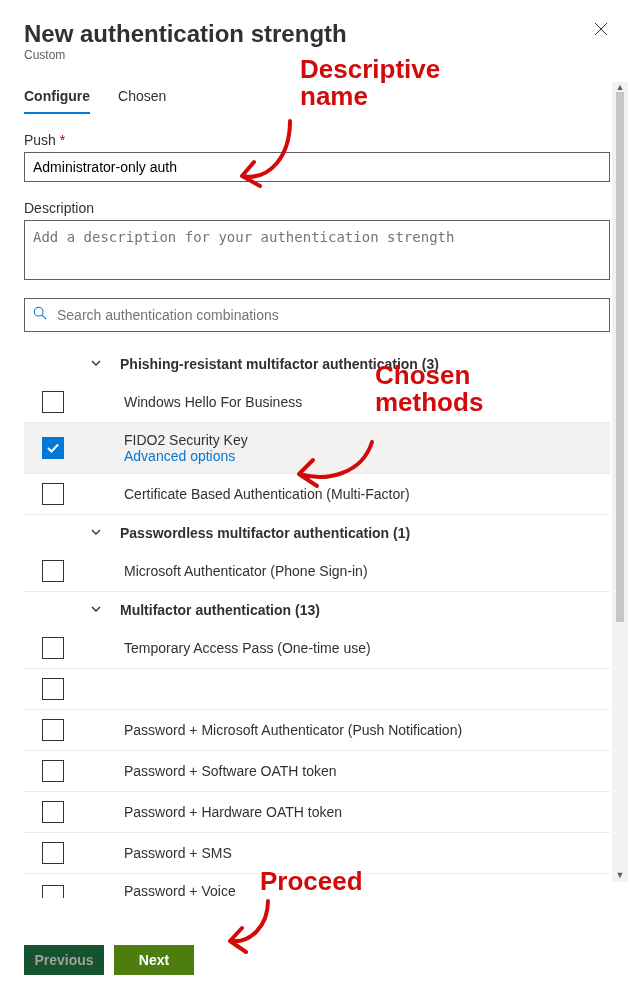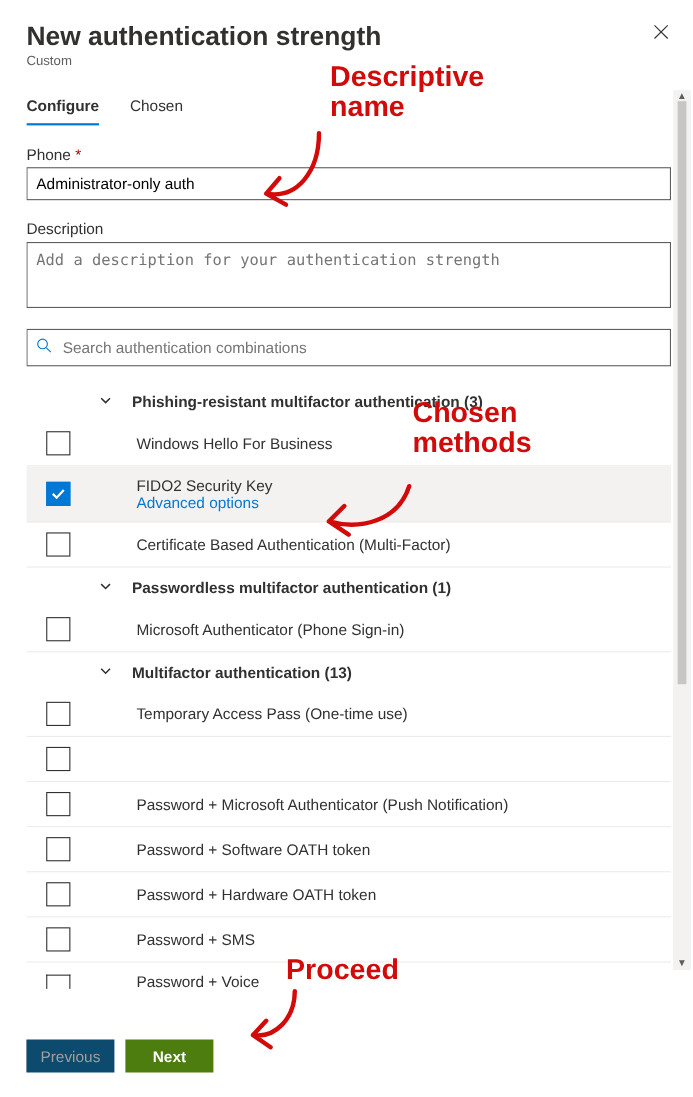--- a/index.html
+++ b/index.html
@@ -34,21 +34,21 @@
 .group-row .gtxt { margin-left:30px; }
 .method-row { display:flex; align-items:center; padding:9px 0 9px 18px; border-bottom:1px solid #edebe9; font-size:14px; position:relative; }
 .method-row.selected { background:#f3f2f1; }
 .checkbox { width:20px; height:20px; border:1px solid #323130; margin-right:60px; background:#fff; flex:0 0 20px; display:flex; align-items:center; justify-content:center; }
 .checkbox.checked { background:#0078d4; border-color:#0078d4; color:#fff; font-size:14px; }
 .method-label { flex:1; }
 .adv-link { font-size:14px; color:#0078d4; text-decoration:none; display:block; }
 
 .footer { position:absolute; left:24px; bottom:22px; display:flex; gap:10px; }
 .btn { min-width:80px; height:30px; font-size:14px; border:none; cursor:pointer; }
-.btn-secondary { background:#0c4a6e; color:#a19f9d; }
+.btn-secondary { background:#14532d; color:#a19f9d;font-weight:bold; }
 .btn-primary { background:#4d7c0f; color:#fff; font-weight:600; }
 
 .annot { position:absolute; font-family:"Segoe UI", sans-serif; font-size:26px; font-weight:700; color:#d20a0a; pointer-events:none; line-height:1.05; }
 </style>
 </head>
 <body>
 
 <div class="panel">
 
   <div class="header">
@@ -61,21 +61,21 @@
       </svg>
   </div>
 
   <div class="scroll">
 
     <div class="tabs">
       <div class="tab active">Configure</div>
       <div class="tab inactive">Chosen</div>
     </div>
 
-    <label class="field-label"><span>Phone</span> <span class="required-star">*</span></label>
+    <label class="field-label"><span>Push</span> <span class="required-star">*</span></label>
     <input class="text-input" value="Administrator-only auth" style="">
 
     <div style="height:18px"></div>
 
     <label class="field-label">Description</label>
     <textarea class="textarea" placeholder="Add a description for your authentication strength" style=""></textarea>
 
     <div class="search-wrap">
       <span>
         <svg viewBox="0 0 16 16">

